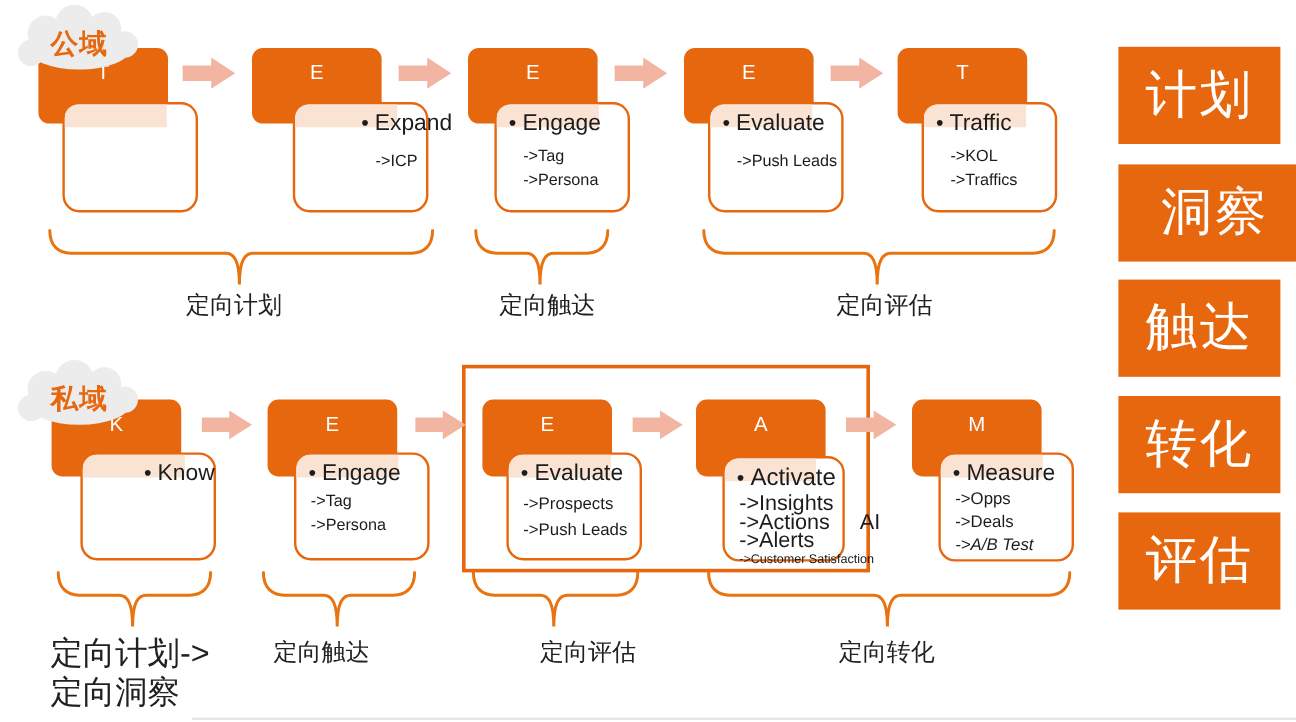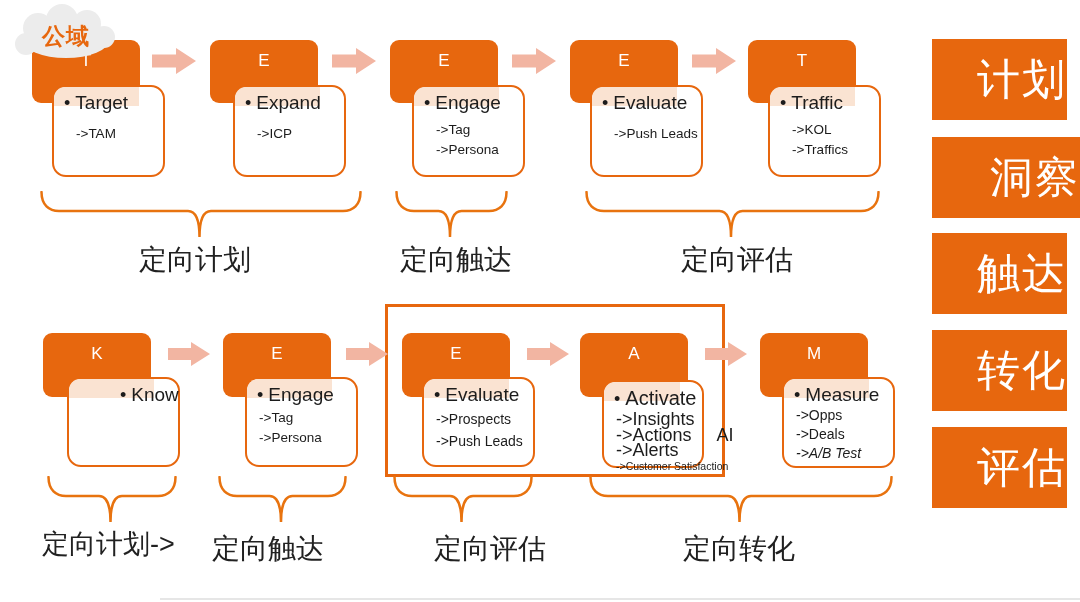--- a/index.html
+++ b/index.html
@@ -38,62 +38,56 @@
   .ai{margin-left:25px;}
 
   
   .arrow{position:absolute;z-index:3;}
   .arrow svg{display:block;}
   .arrow polygon{fill:var(--arrow);}
 
   
   .brace{position:absolute;z-index:1;}
   .brace path{stroke:var(--orange-line);stroke-width:2.5;fill:none;stroke-linecap:round;}
-  .blabel{position:absolute;font-size:28px;color:#212121;text-align:center;
+  .blabel{position:absolute;font-size:20px;color:#212121;text-align:center;
           width:220px;white-space:nowrap;z-index:2;}
   .blabel.left{text-align:left;line-height:33px;font-size:27px;}
 
   
   .hrect{position:absolute;left:385px;top:304px;width:340px;height:173px;
          border:3px solid var(--orange);box-sizing:border-box;z-index:0;}
 
   
   .cloud{position:absolute;width:112px;height:62px;z-index:4;}
   .cloud svg{position:absolute;left:0;top:0;}
   .cloud .ctext{position:absolute;left:0;top:17px;width:100%;text-align:center;
                 color:var(--orange);font-weight:bold;font-size:23px;letter-spacing:1px;}
 
   
   .phase{position:absolute;left:932px;width:135px;height:81px;background:var(--orange);
-         color:#fff;font-size:43px;text-align:right;line-height:81px;
+         color:#fff;font-size:43px;text-align:center;line-height:81px;
          letter-spacing:2px;z-index:1;}
 
   .bottom-line{position:absolute;left:160px;right:0;bottom:2px;height:2px;
                background:#E6E6E6;}
 </style>
 </head>
 <body>
 
 <div class="stage">
 
   <div class="hrect"></div>
 
   <div class="obox" style="left:32px;top:40px;"><span>T</span></div>
   <div class="card" style="left:52px;top:85px;">
     <div class="band"></div>
-    <div class="card-content">
-      <div class="title"><span class="bullet">•</span><span>Target</span></div>
-      <div class="lines">
-        <div class="line">-&gt;TAM</div>
-      </div>
-    </div>
   </div>
 
   <div class="obox" style="left:210px;top:40px;"><span>E</span></div>
-  <div class="card" style="left:233px;top:85px;">
+  <div class="card" style="left:244px;top:85px;padding-left:45px;">
     <div class="band"></div>
     <div class="card-content">
       <div class="title"><span class="bullet">•</span><span>Expand</span></div>
       <div class="lines">
         <div class="line">-&gt;ICP</div>
       </div>
     </div>
   </div>
 
   <div class="obox" style="left:390px;top:40px;"><span>E</span></div>
@@ -266,38 +260,52 @@
         <path d="M1.5,1 C1.5,14 9,20 19,20 L57,20 C64,20 68.5,26 68.5,46 C68.5,26 73,20 80,20 L121,20 C131,20 138.5,14 138.5,1"></path>
       </svg>
   </div>
   <div class="brace" style="left:589px;top:476px;">
     <svg width="304" height="48" viewBox="0 0 304 48">
         <path d="M1.5,1 C1.5,14 9,20 19,20 L139,20 C146,20 150.5,26 150.5,46 C150.5,26 155,20 162,20 L285,20 C295,20 302.5,14 302.5,1"></path>
       </svg>
   </div>
   <div class="blabel left" style="left:42px;top:528px;width:220px;">
     <div>定向计划-&gt;</div>
+    <div>定向洞察</div>
   </div>
   <div class="blabel" style="left:158px;top:530px;">定向触达</div>
   <div class="blabel" style="left:380px;top:530px;">定向评估</div>
   <div class="blabel" style="left:629px;top:530px;">定向转化</div>
 
   <div class="cloud" style="left:10px;top:4px;">
     <svg width="112" height="62" viewBox="0 0 112 62">
       <g fill="#ECECEC">
         <ellipse cx="56" cy="36" rx="43" ry="18"></ellipse>
         <circle cx="28" cy="24" r="15"></circle>
         <circle cx="52" cy="16" r="16"></circle>
         <circle cx="77" cy="20" r="14"></circle>
         <circle cx="94" cy="33" r="11"></circle>
         <circle cx="16" cy="40" r="11"></circle>
       </g>
     </svg>
     <div class="ctext">公域</div>
   </div>
+  <div class="cloud" style="left:10px;top:300px;">
+    <svg width="112" height="62" viewBox="0 0 112 62">
+      <g fill="#ECECEC">
+        <ellipse cx="56" cy="36" rx="43" ry="18"></ellipse>
+        <circle cx="28" cy="24" r="15"></circle>
+        <circle cx="52" cy="16" r="16"></circle>
+        <circle cx="77" cy="20" r="14"></circle>
+        <circle cx="94" cy="33" r="11"></circle>
+        <circle cx="16" cy="40" r="11"></circle>
+      </g>
+    </svg>
+    <div class="ctext">私域</div>
+  </div>
 
   <div class="phase" style="top:39px;">计划</div>
   <div class="phase" style="top:137px;padding-left:13px;">洞察</div>
   <div class="phase" style="top:330px;">转化</div>
   <div class="phase" style="top:233px;">触达</div>
   <div class="phase" style="top:427px;">评估</div>
 
   <div class="bottom-line"></div>
 </div>
 

